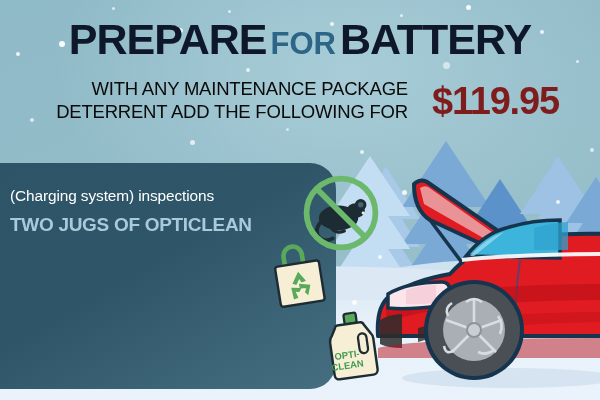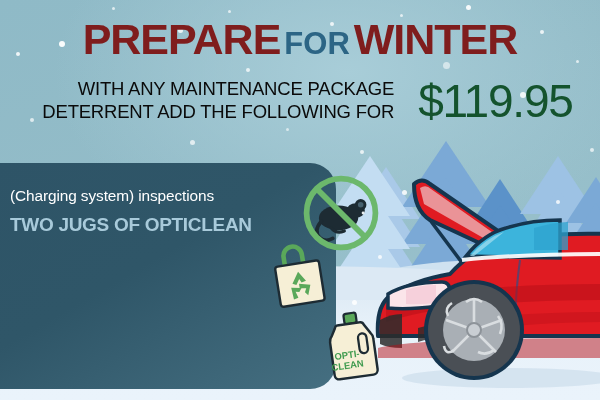--- a/index.html
+++ b/index.html
@@ -62,43 +62,43 @@
 
   
   .headline {
     position:absolute; top:18px; left:0; right:0;
     text-align:center;
     font-size:43px; font-weight:bold;
     letter-spacing:-0.5px;
     line-height:1;
     white-space:nowrap;
   }
-  .headline .w-dark { color:#7f1d1d; }
+  .headline .w-dark { color:#0f172a; }
   .headline .w-light {
     color:#2c6585; font-size:31px;
     margin:0 4px; letter-spacing:0px;
   }
   .headline .w-dark.big { letter-spacing:-1px; }
 
   
   .subrow {
     position:absolute; top:78px; left:15px; right:0;
     display:flex; align-items:center; justify-content:center;
     gap:24px;
   }
   .subtext {
     text-align:right;
     color:#0a0a0a;
     font-size:18.5px; font-weight:normal;
     line-height:1.22;
     letter-spacing:-0.2px;
   }
   .price {
-    color:#14532d;
-    font-size:46px; font-weight:normal;
+    color:#7f1d1d;
+    font-size:38px; font-weight:bold;
     letter-spacing:-1.2px;
     line-height:1;
   }
 
   
   .panel {
     position:absolute; left:-12px; top:163px;
     width:348px; height:226px;
     background:linear-gradient(150deg,#2e5467 0%, #2f5668 45%, #456f81 100%);
     border-radius:0 26px 26px 0;
@@ -202,21 +202,21 @@
     <span class="flake" style="left:352px; top:300px; width:5px;  height:5px;  opacity:.85;"></span>
     <span class="flake" style="left:430px; top:285px; width:3px;  height:3px;  opacity:.6;"></span>
     <span class="flake" style="left:556px; top:200px; width:4px;  height:4px;  opacity:.8;"></span>
     <span class="flake" style="left:590px; top:148px; width:4px;  height:4px;  opacity:.7;"></span>
     <span class="flake" style="left:14px;  top:188px; width:4px;  height:4px;  opacity:.3;"></span>
     <span class="flake" style="left:96px;  top:310px; width:4px;  height:4px;  opacity:.25;"></span>
     <span class="flake" style="left:236px; top:228px; width:4px;  height:4px;  opacity:.25;"></span>
   </div>
 
   <div class="headline">
-    <span class="w-dark big">PREPARE</span><span class="w-light">FOR</span><span class="w-dark big">WINTER</span>
+    <span class="w-dark big">PREPARE</span><span class="w-light">FOR</span><span class="w-dark big">BATTERY</span>
   </div>
 
   <div class="subrow">
     <div class="subtext">
       <div>WITH ANY MAINTENANCE PACKAGE</div>
       <div>DETERRENT ADD THE FOLLOWING FOR</div>
     </div>
     <div class="price">$119.95</div>
   </div>
 

